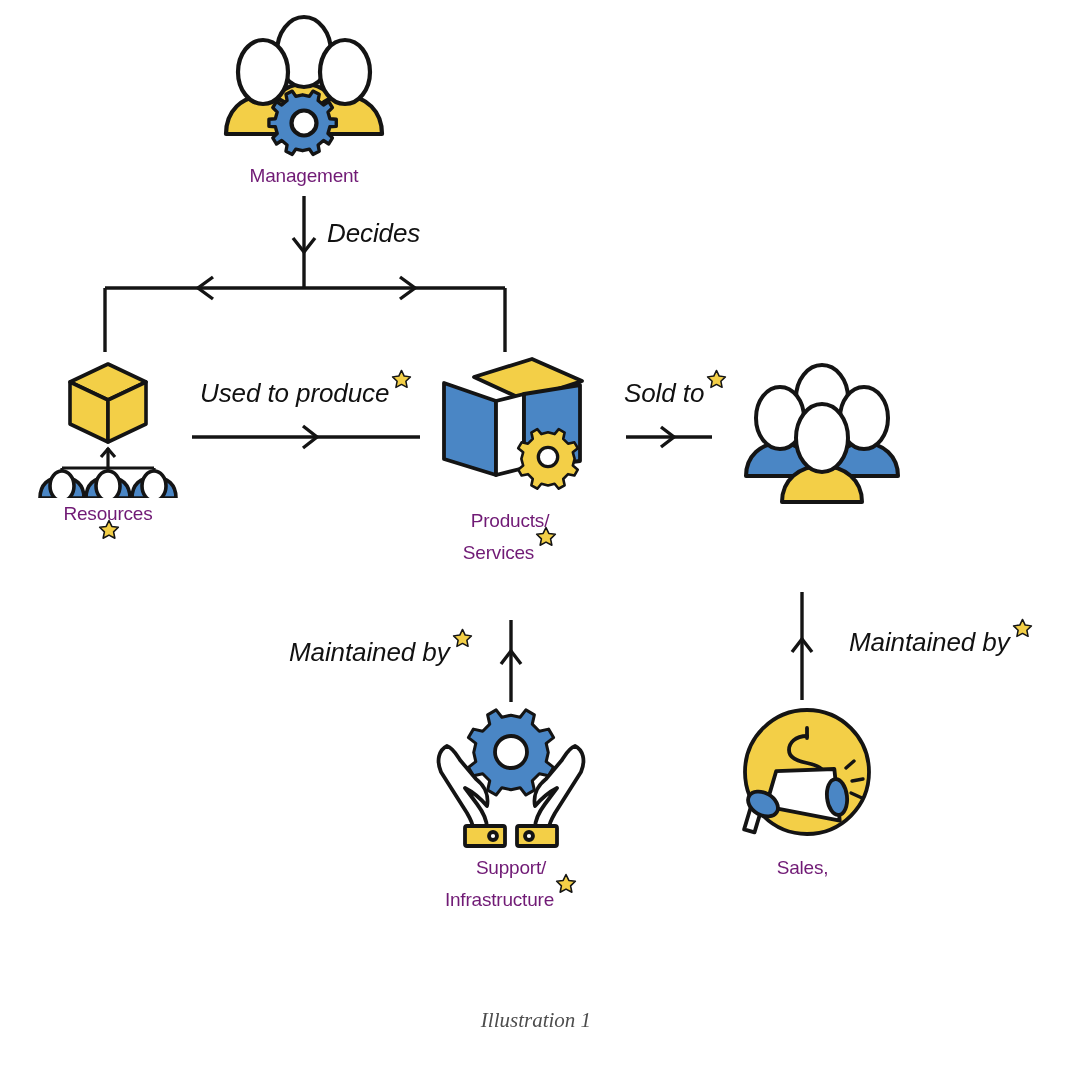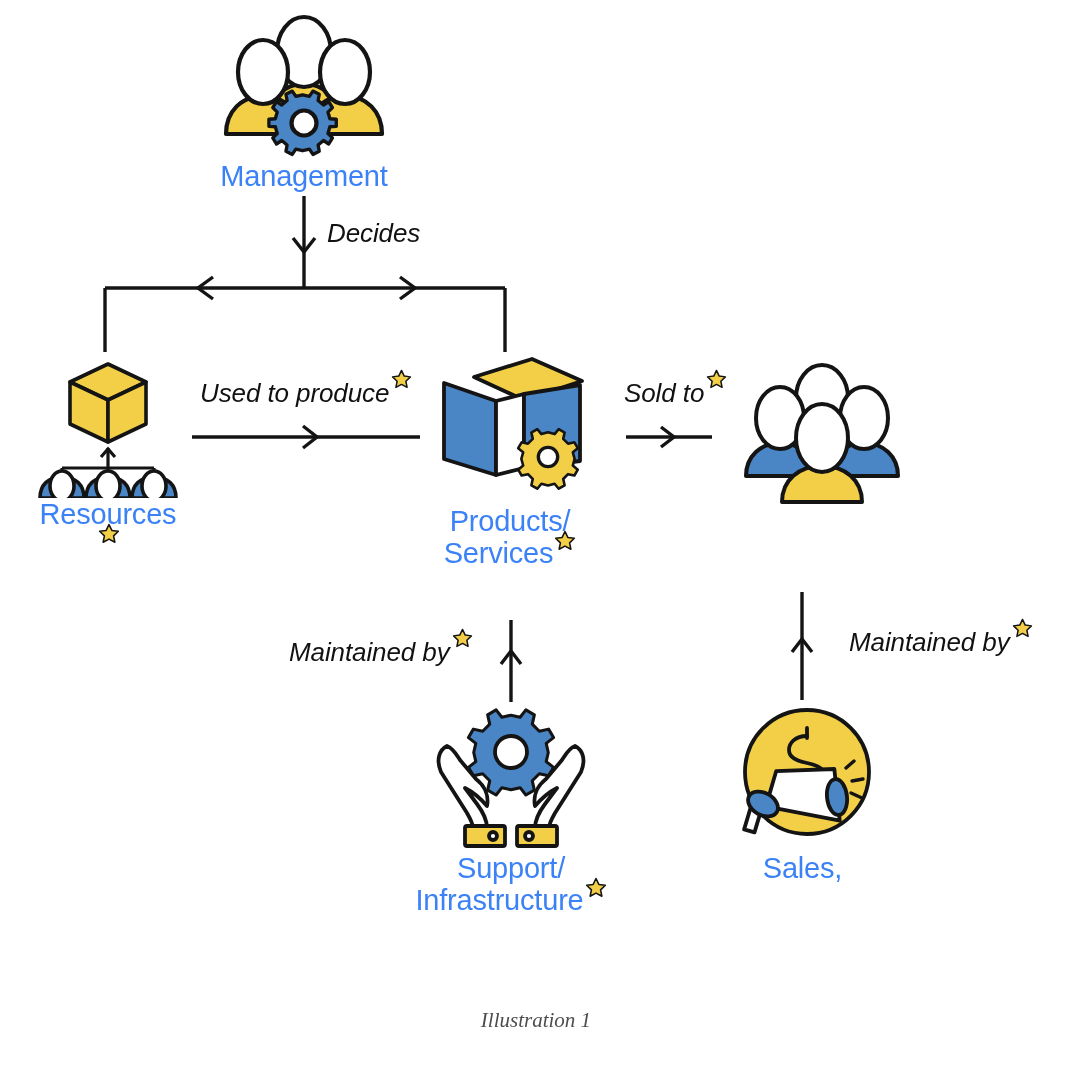--- a/index.html
+++ b/index.html
@@ -22,23 +22,23 @@
   }
   .node {
     position: absolute;
     text-align: center;
   }
   .node-icon {
     display: block;
     margin: 0 auto;
   }
   .node-label {
-    font-size: 29px;
+    font-size: 19px;
     line-height: 32px;
-    color: #3b82f6;
+    color: #701a75;
     white-space: nowrap;
     letter-spacing: -0.2px;
   }
   .label-line {
     position: relative;
     display: block;
   }
   .star-sup {
     display: inline-block;
     vertical-align: top;

